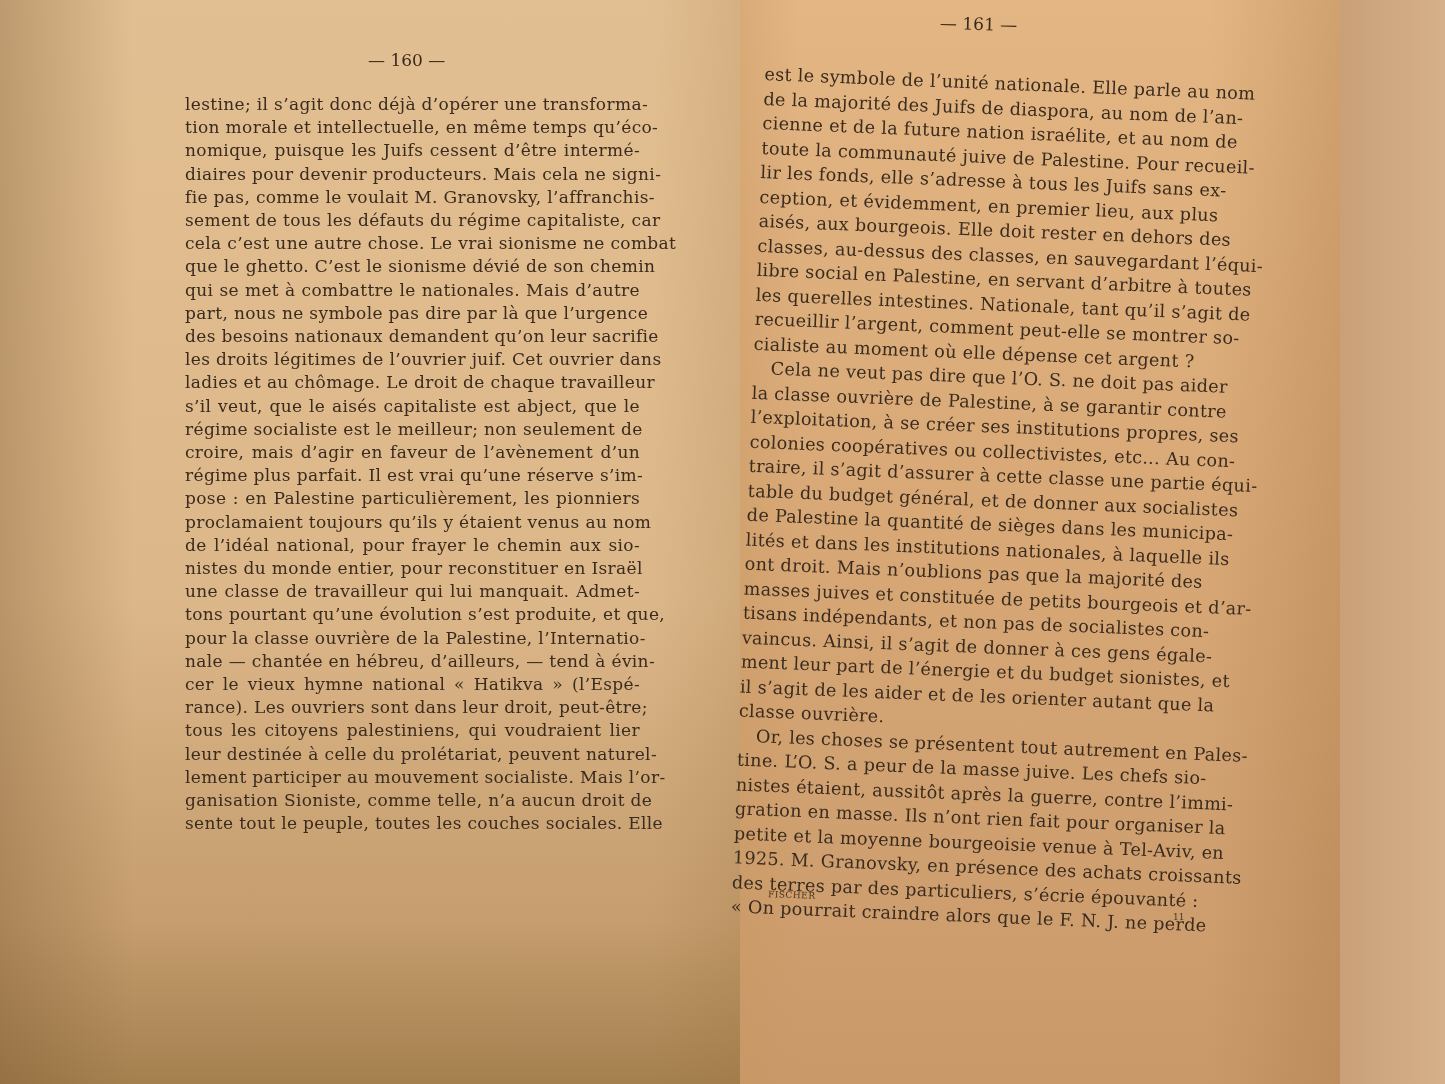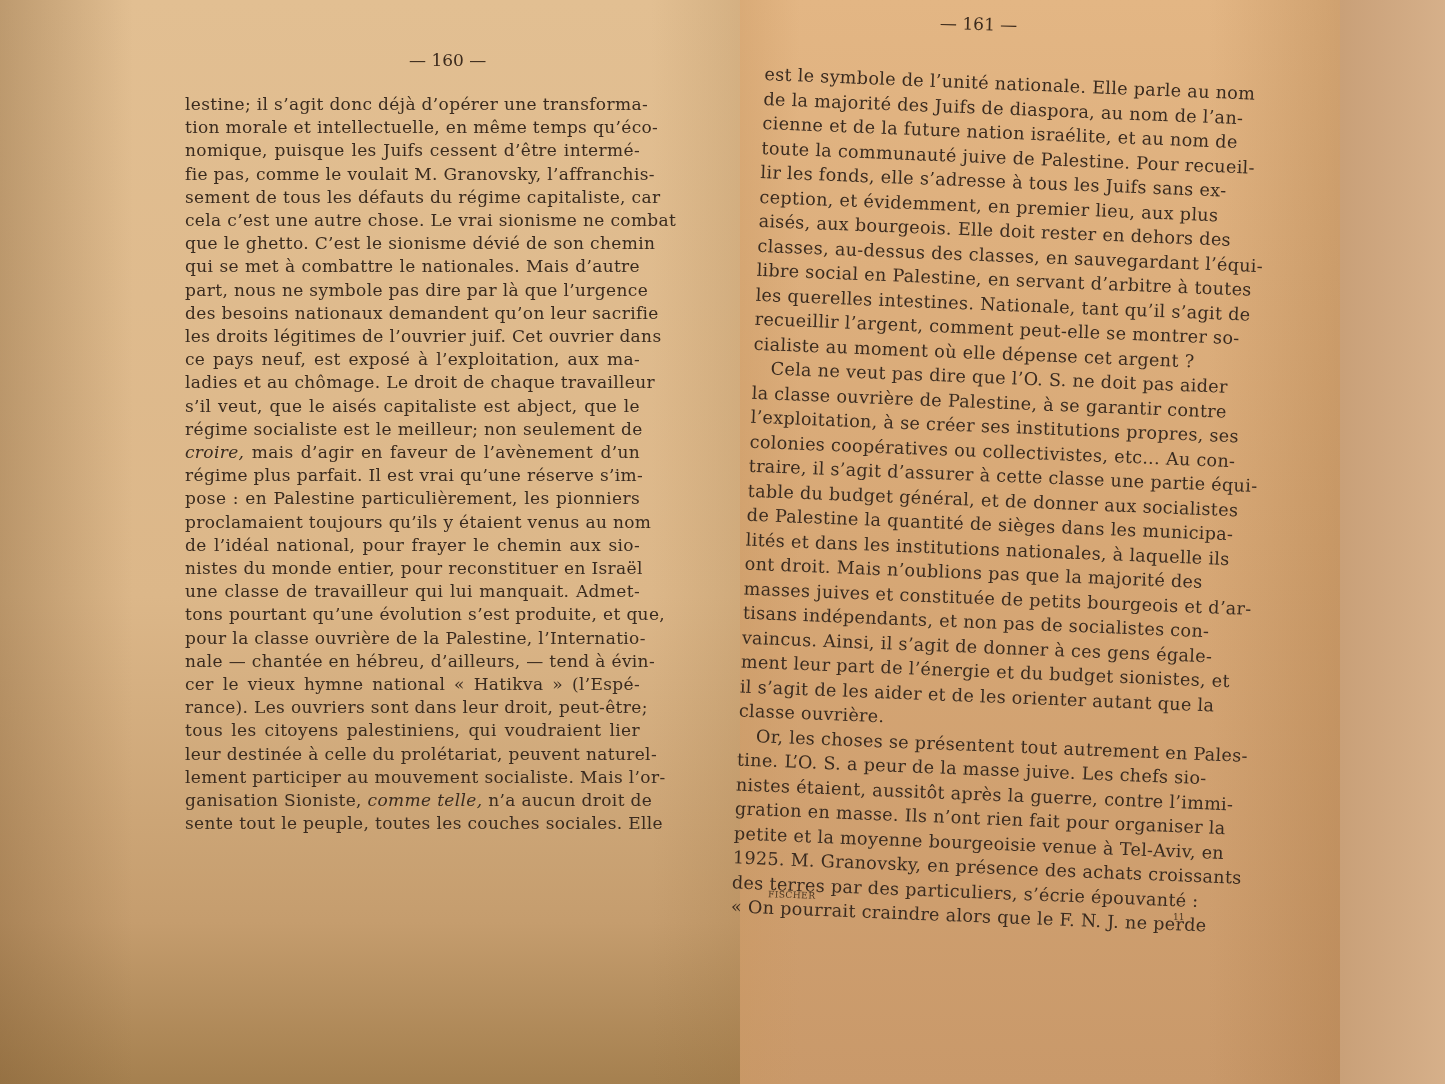--- a/index.html
+++ b/index.html
@@ -25,38 +25,38 @@
     content:""; position:absolute; inset:0;
     background: linear-gradient(90deg, rgba(200,150,95,0.35) 0%, rgba(0,0,0,0) 10%, rgba(0,0,0,0) 78%, rgba(150,100,50,0.25) 100%);
   }
   .next-page-edge {
     position:absolute; left:1340px; top:0; width:105px; height:1084px;
     background: linear-gradient(90deg, #c9a078 0%, #d6b08a 100%);
   }
   .folio {
     position:absolute; font-size:17px; color:#3b2a1c; z-index:2;
   }
-  .folio-left { left:368px; top:50px;margin-left:41px; }
+  .folio-left { left:368px; top:50px; }
   .folio-right { left:940px; top:14px; transform:rotate(1.5deg); }
   .text-col { position:absolute; z-index:2; color:#3a2b1f; }
   .text-left {
     left:185px; top:93px; width:455px;
     font-size:17px; line-height:23.2px;
     letter-spacing:0.35px;
   }
   .text-right {
     left:765px; top:62px; width:440px;
     font-size:17.6px; line-height:24.5px;
     transform:rotate(2.3deg); transform-origin:0 0;
     letter-spacing:0.3px;
   }
   .line { display:block; white-space:nowrap; text-align:justify; text-align-last:justify; }
   .line.last { text-align-last:left; }
   .line.indent { padding-left:18px; }
-  .em { font-style:italic; }
+  .em { }
   .signature {
     position:absolute; left:768px; top:890px; font-size:9px; color:#4a3520;
     letter-spacing:0.5px; z-index:2; transform:rotate(2deg);
   }
   .sheet-mark {
     position:absolute; left:1173px; top:912px; font-size:9px; color:#4a3520; z-index:2;
   }
 </style>
 </head>
 <body>
@@ -66,29 +66,29 @@
   <div class="page-right"></div>
   <div class="next-page-edge"></div>
 
   <div class="folio folio-left">— 160 —</div>
   <div class="folio folio-right">— 161 —</div>
 
   <div class="text-col text-left" id="left-text">
       <span class="line">lestine; il s’agit donc déjà d’opérer une transforma-</span>
       <span class="line">tion morale et intellectuelle, en même temps qu’éco-</span>
       <span class="line">nomique, puisque les Juifs cessent d’être intermé-</span>
+      <span class="line">diaires pour devenir producteurs. Mais cela ne signi-</span>
       <span class="line">fie pas, comme le voulait M. Granovsky, l’affranchis-</span>
       <span class="line">sement de tous les défauts du régime capitaliste, car</span>
       <span class="line">cela c’est une autre chose. Le vrai sionisme ne combat</span>
       <span class="line">que le ghetto. C’est le sionisme dévié de son chemin</span>
       <span class="line">qui se met à combattre le nationales. Mais d’autre</span>
       <span class="line">part, nous ne symbole pas dire par là que l’urgence</span>
       <span class="line">des besoins nationaux demandent qu’on leur sacrifie</span>
       <span class="line">les droits légitimes de l’ouvrier juif. Cet ouvrier dans</span>
-      <span class="line">ce pays neuf, est exposé à l’exploitation, aux ma-</span>
       <span class="line">ladies et au chômage. Le droit de chaque travailleur</span>
       <span class="line">s’il veut, que le aisés capitaliste est abject, que le</span>
       <span class="line">régime socialiste est le meilleur; non seulement de</span>
       <span class="line"><span class="em">croire,</span> mais d’agir en faveur de l’avènement d’un</span>
       <span class="line">régime plus parfait. Il est vrai qu’une réserve s’im-</span>
       <span class="line">pose : en Palestine particulièrement, les pionniers</span>
       <span class="line">proclamaient toujours qu’ils y étaient venus au nom</span>
       <span class="line">de l’idéal national, pour frayer le chemin aux sio-</span>
       <span class="line">nistes du monde entier, pour reconstituer en Israël</span>
       <span class="line">une classe de travailleur qui lui manquait. Admet-</span>

